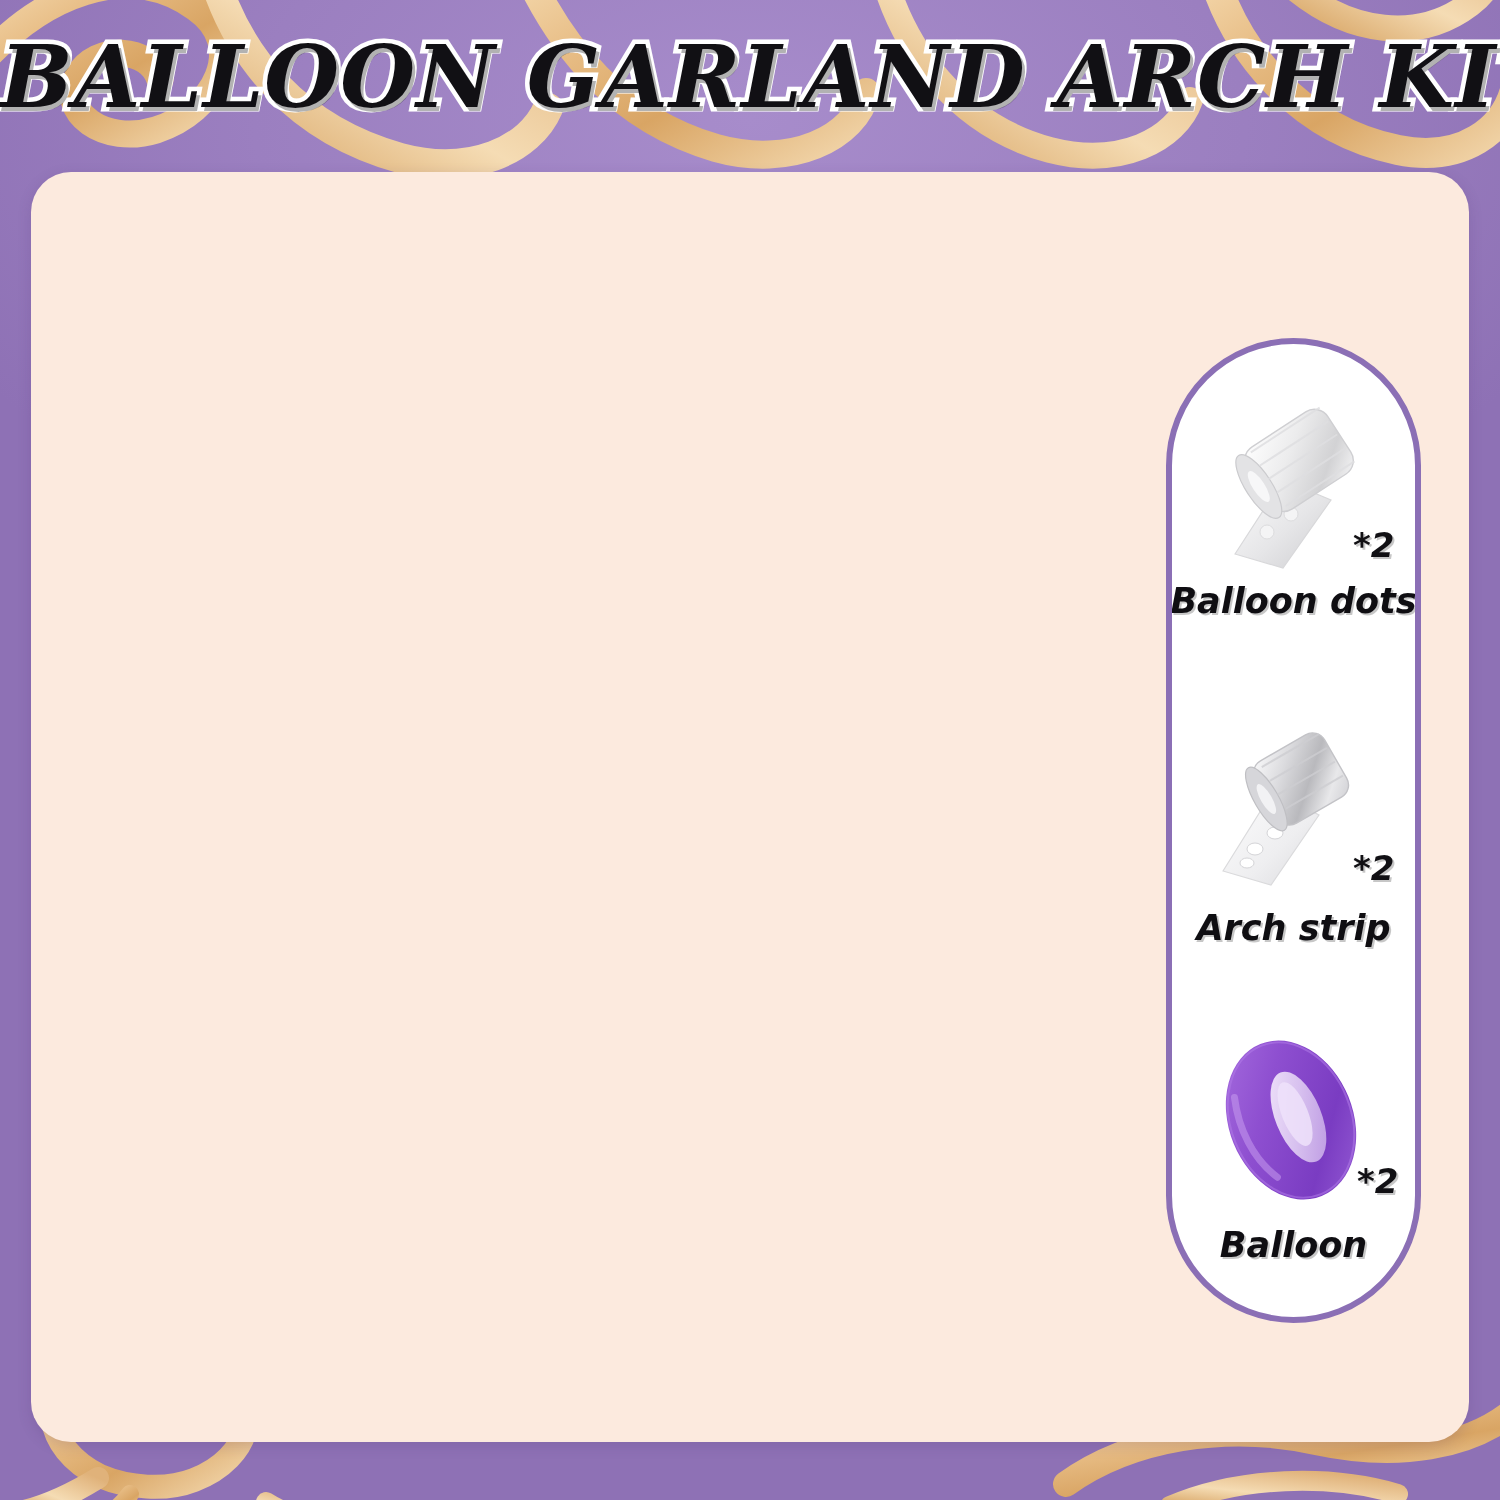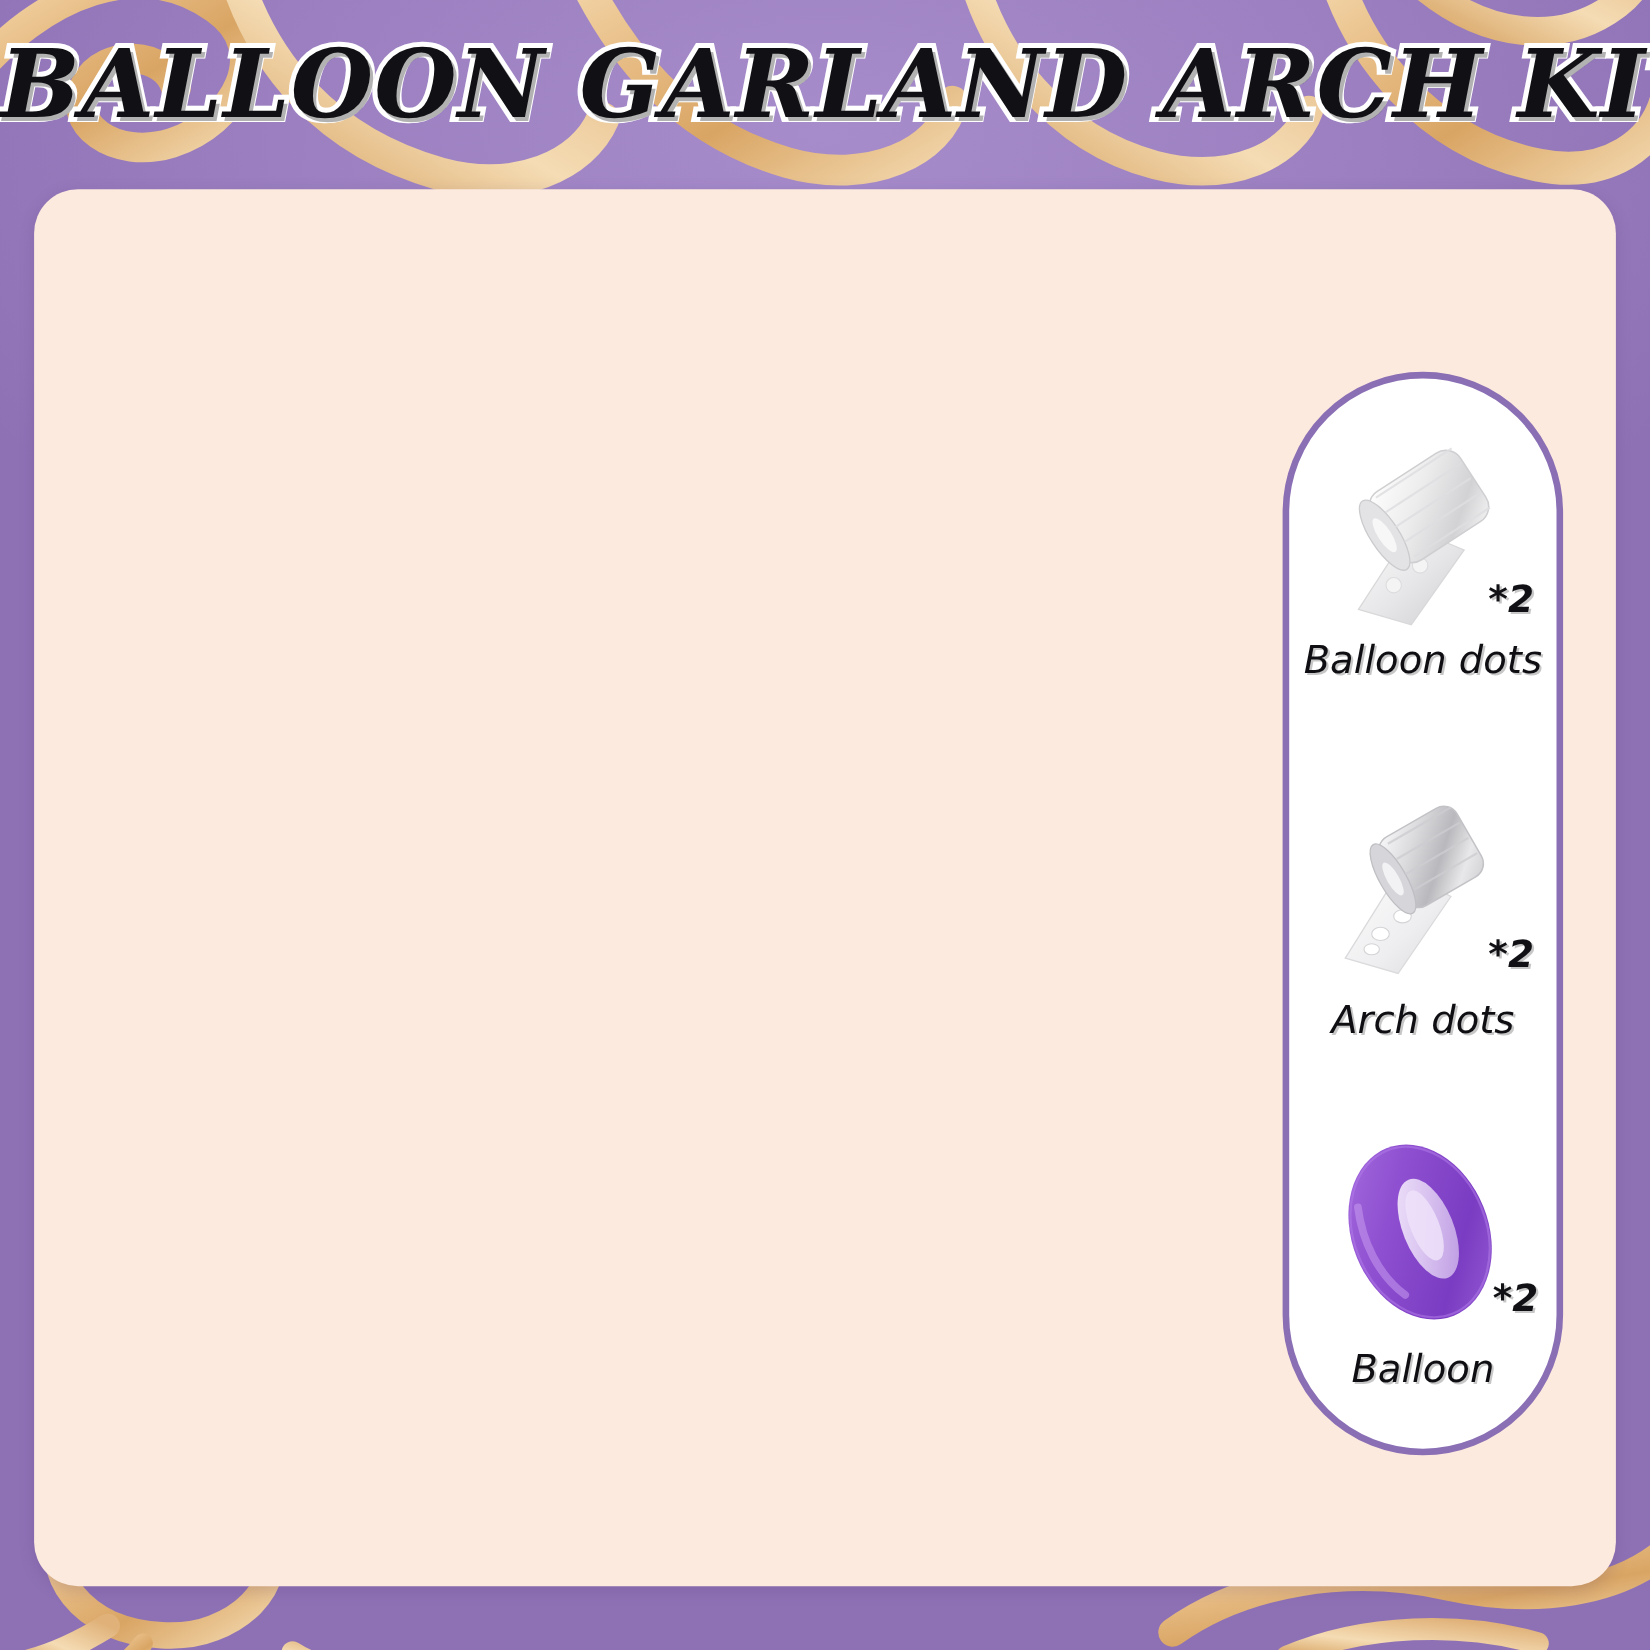--- a/index.html
+++ b/index.html
@@ -213,21 +213,21 @@
     text-shadow:2px 2px 0 rgba(0,0,0,.22);
   }
   #qty-0 { right:14px; bottom:22px; }
   #qty-1 { right:14px; bottom:26px; }
   #qty-2 { right:10px; bottom:30px; }
 
   .acc-label {
     margin-top:-6px;
     font-family:"DejaVu Sans", sans-serif;
     font-size:35px;
-    font-weight:normal;
+    font-weight:bold;
     font-style:italic;
     color:#0f0e12;
     text-shadow:2px 2px 0 rgba(0,0,0,.22);
     white-space:nowrap;
   }
 </style>
 </head>
 <body>
 
 <div id="stage">
@@ -380,21 +380,21 @@
           <ellipse cx="68" cy="164" rx="7" ry="5" fill="#ffffff" stroke="#d4d4d7" stroke-width="1"></ellipse>
           <g transform="rotate(-30 122 80)">
             <rect x="82" y="44" width="80" height="72" rx="14" fill="url(#archTape)" stroke="#c3c3c7" stroke-width="1.4"></rect>
             <ellipse cx="82" cy="80" rx="12" ry="36" fill="#d6d6da" stroke="#bfbfc3" stroke-width="1.2"></ellipse>
             <ellipse cx="82" cy="80" rx="5.5" ry="17" fill="#f2f2f4"></ellipse>
             <path d="M94,50 L160,50 M94,66 L160,66 M94,82 L160,82 M94,98 L160,98" stroke="#cdcdd1" stroke-width="2" fill="none" opacity=".8"></path>
           </g>
         </svg>
         <span class="acc-qty" id="qty-1">*2</span>
       </div>
-      <div class="acc-label">Arch dots</div>
+      <div class="acc-label">Arch strip</div>
     </div>
 
     <div class="acc-item" id="acc-2">
       <div class="acc-art">
         <svg viewBox="0 0 230 215" width="230" height="215">
           <defs>
             <linearGradient id="ribOuter" x1="0" y1="0" x2="1" y2="1">
               <stop offset="0%" stop-color="#a86fe0"></stop>
               <stop offset="35%" stop-color="#8e4fd0"></stop>
               <stop offset="70%" stop-color="#7a3cc2"></stop>

